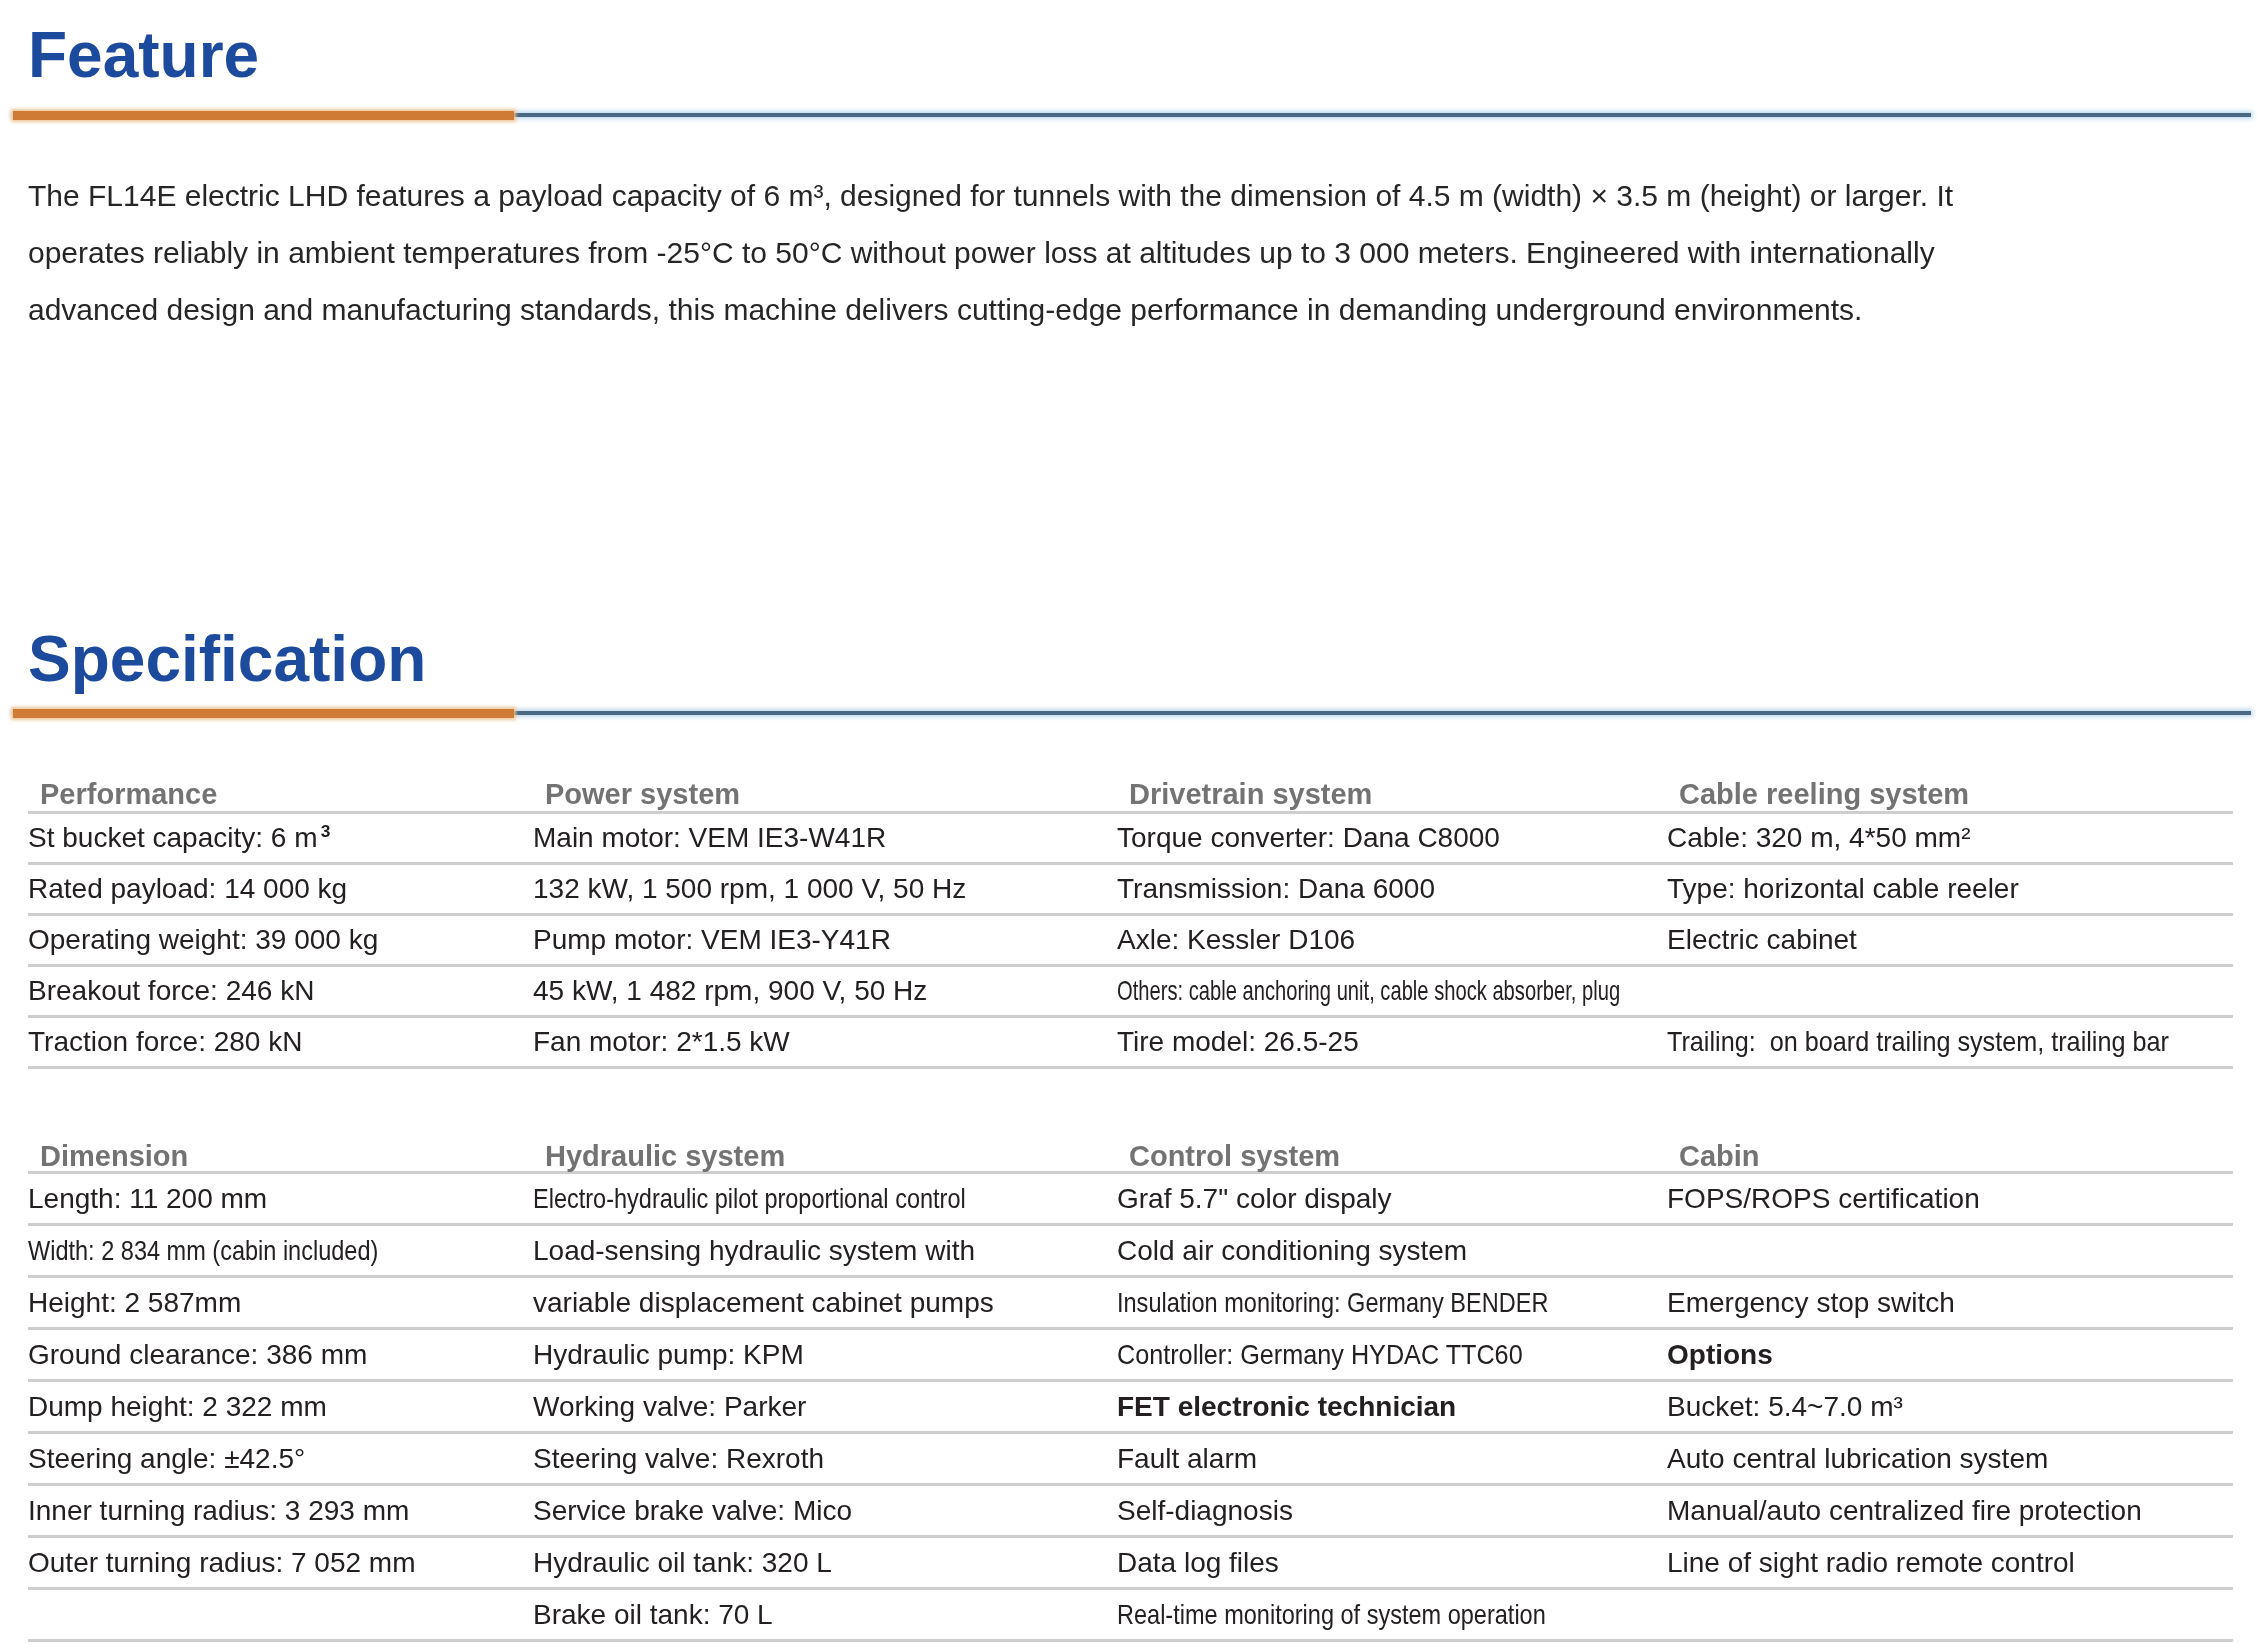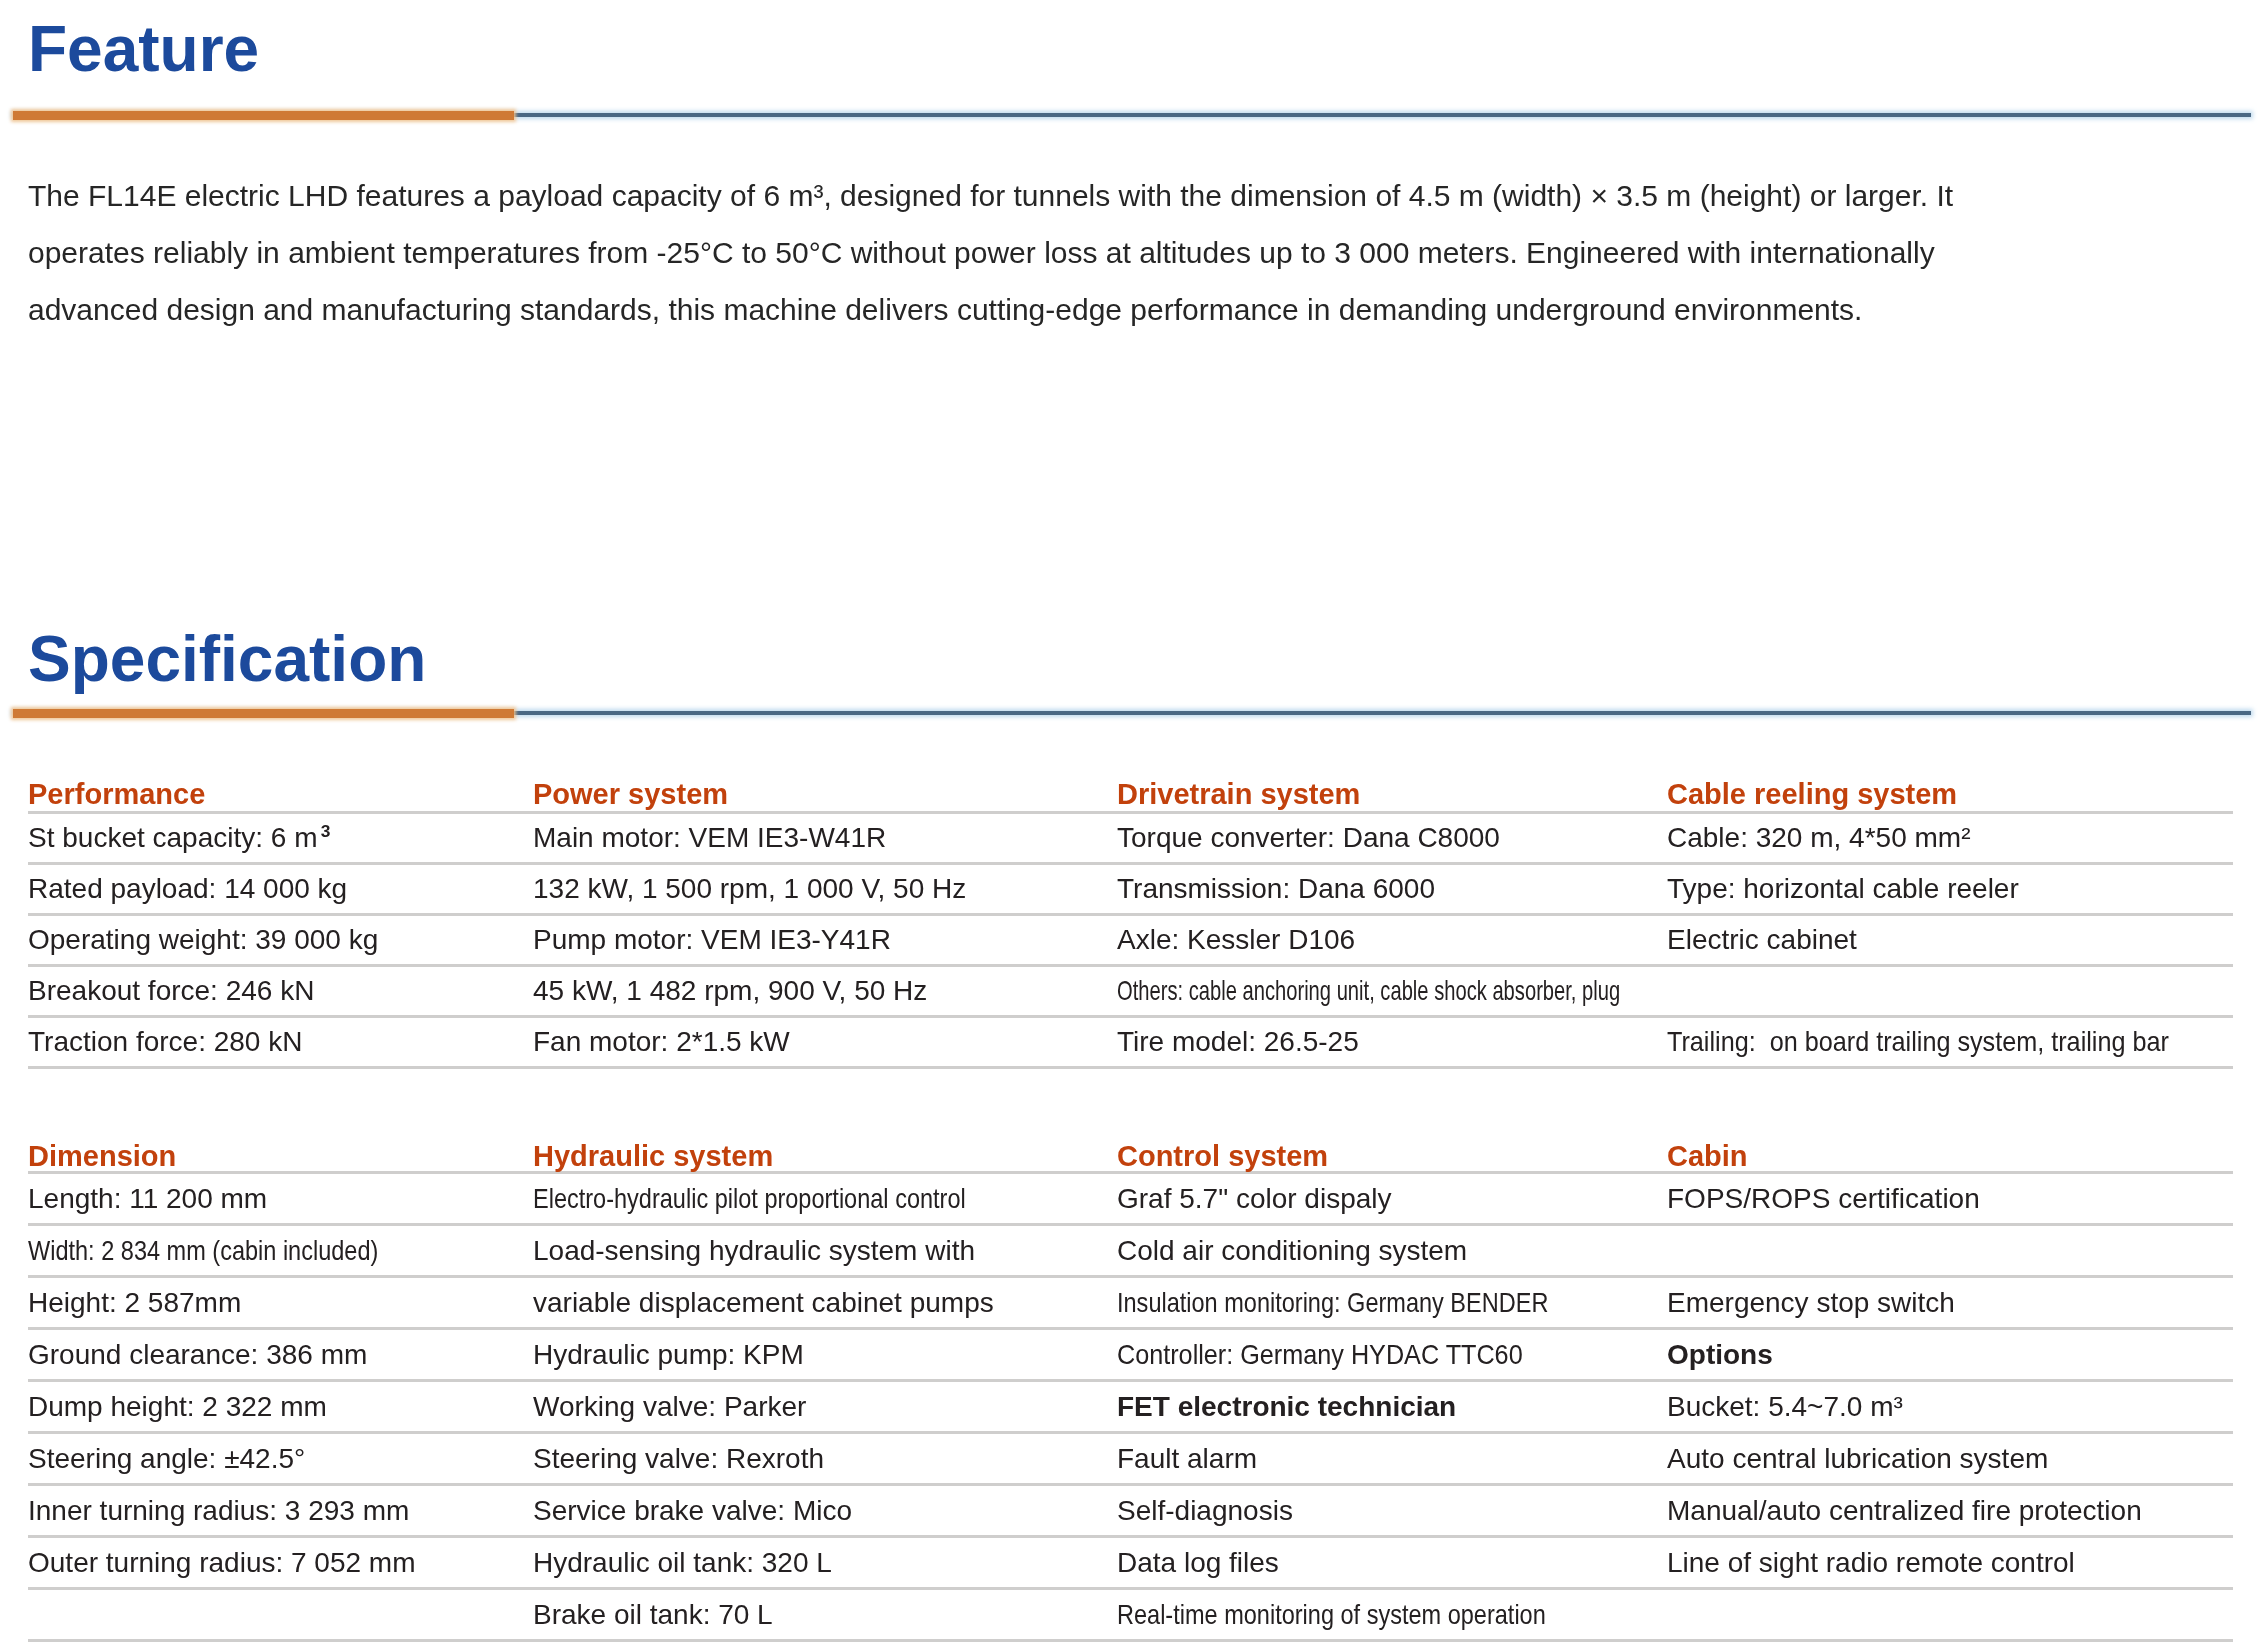--- a/index.html
+++ b/index.html
@@ -9,21 +9,21 @@
     background:#ffffff;
     font-family:"Liberation Sans","DejaVu Sans",sans-serif;
     color:#232323;
     overflow:hidden;
   }
   .h{
     position:absolute;left:28px;margin:0;
     font-size:64px;font-weight:bold;color:#1c4a9c;
     letter-spacing:0px;white-space:pre;
   }
-  .h.feature{top:12px;}
+  .h.feature{top:18px;}
   .h.spec{top:622px;}
   .rule{position:absolute;left:12.7px;right:10.2px;height:10.2px;}
   .rule.r1{top:110px;}
   .rule.r2{top:708px;}
   .rule-line{
     position:absolute;left:0;right:0;top:3.2px;height:3.8px;
     background:#4a6884;
     box-shadow:0 0 4.5px 1.9px rgba(170,205,232,0.75);
   }
   .rule-orange{
@@ -45,21 +45,21 @@
     border-bottom:3.2px solid #cfcecd;
   }
   .t1 .trow{height:48px;}
   .t1 .trow.thead{height:34px;}
   .t2 .trow{height:49px;}
   .t2 .trow.thead{height:29px;}
   .cell{
     font-size:28px;color:#242021;white-space:pre;overflow:visible;
     line-height:1;
   }
-  .thead .cell{font-size:29px;font-weight:bold;color:#c2410c;}
+  .thead .cell{font-size:29px;font-weight:bold;color:#737373;margin-left:12px;}
   .cell.b{font-weight:bold;}
   .cond90,.cond85,.cond72{
     display:inline-block;transform-origin:0 50%;white-space:pre;
   }
   .cond90{transform:scaleX(0.90);}
   .cond85{transform:scaleX(0.84);}
   .cond72{transform:scaleX(0.72);}
   sup.bigsup{
     font-size:62%;vertical-align:super;margin-left:3.2px;font-weight:bold;
   }

